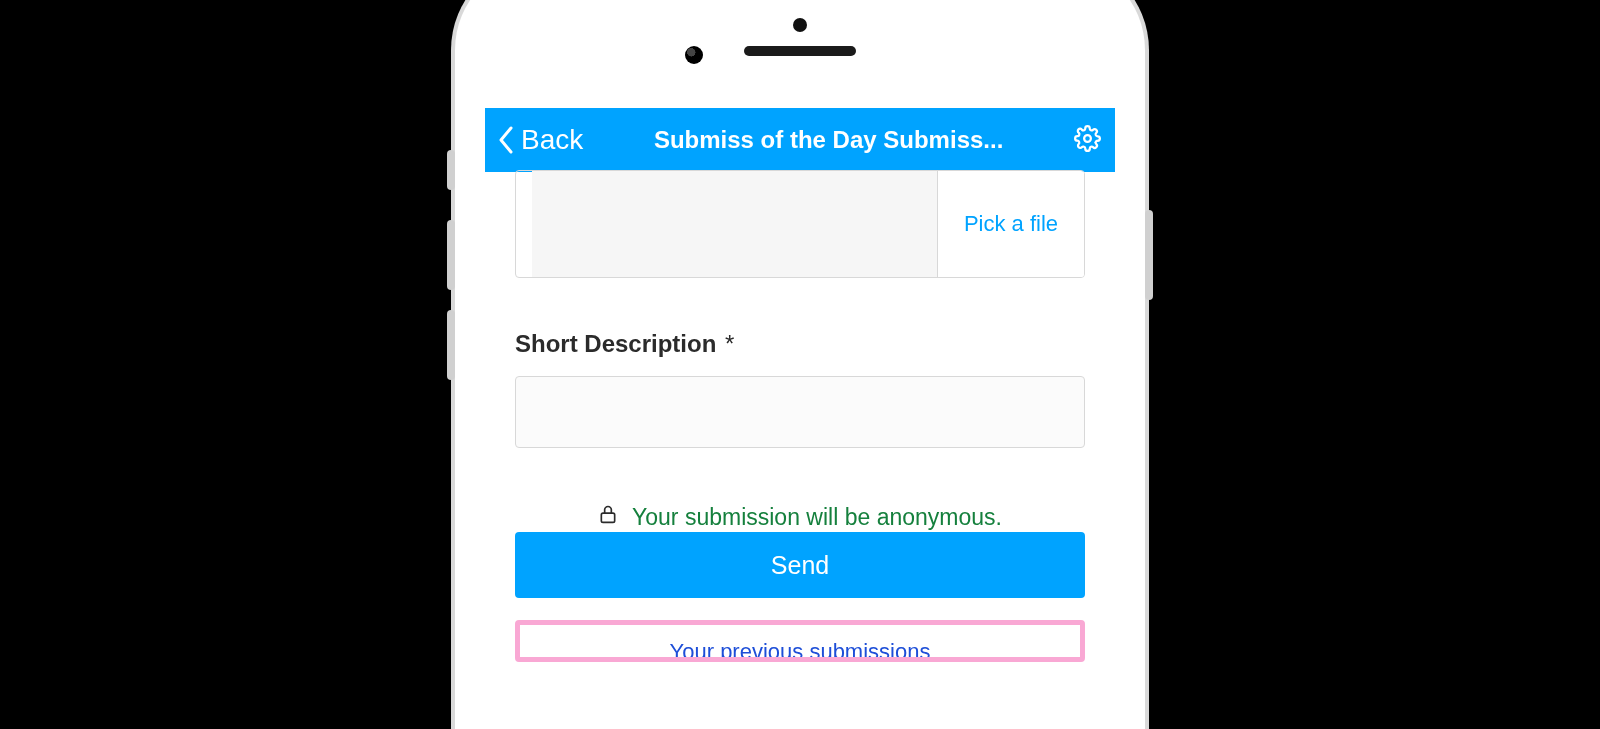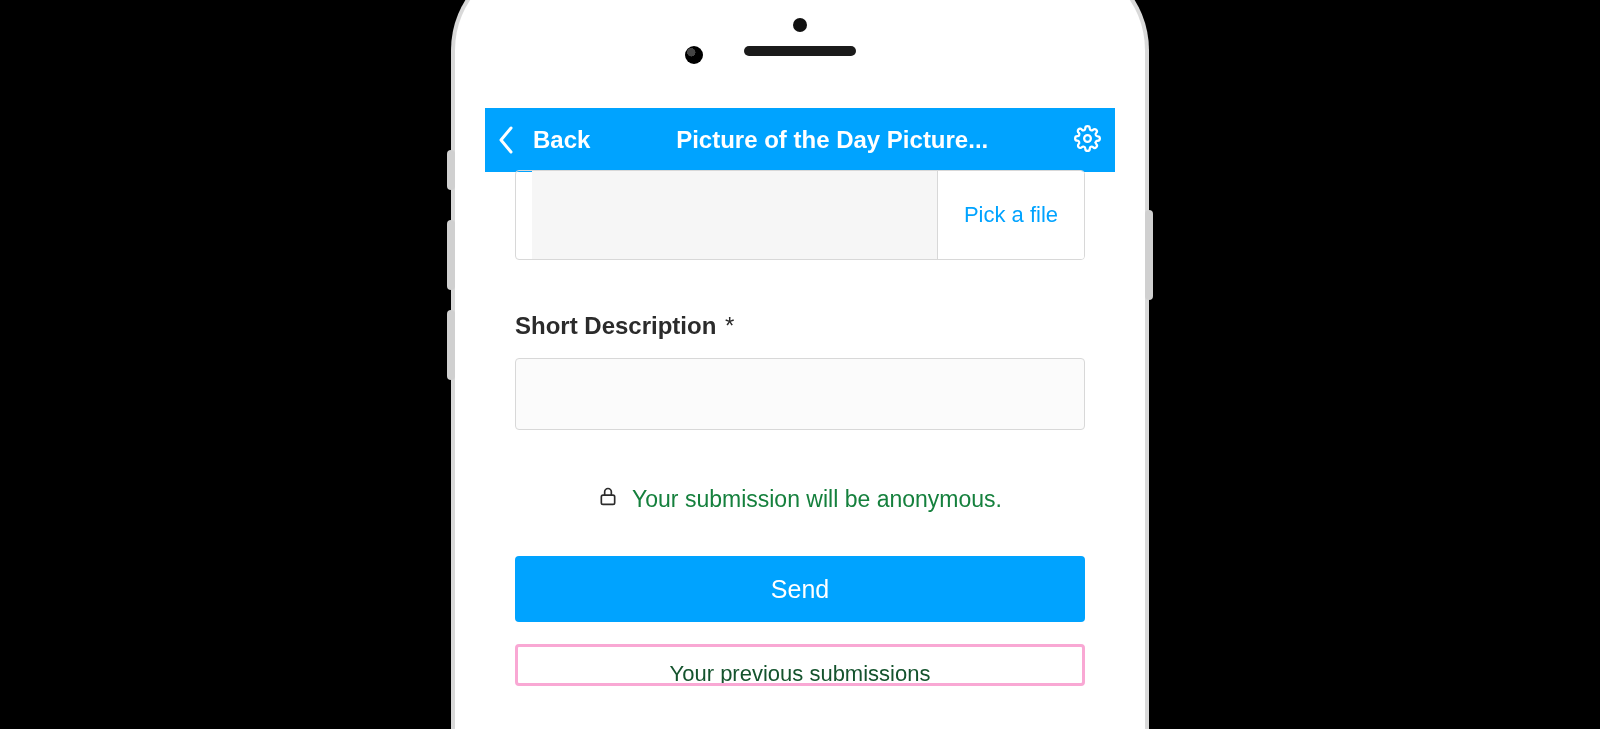--- a/index.html
+++ b/index.html
@@ -67,22 +67,22 @@
   .app-header {
     background: #00a3ff;
     color: #fff;
     height: 64px;
     display: flex;
     align-items: center;
     padding: 0 14px;
     gap: 8px;
   }
   .back-btn {
-    display: flex; align-items: center; gap: 20px;
-    font-size: 24px; font-weight: 700;
+    display: flex; align-items: center; gap: 8px;
+    font-size: 28px; font-weight: 400;
     cursor: pointer;
   }
   .chevron-left {
     width: 14px; height: 28px; display: inline-block;
   }
   .chevron-left svg { width:100%; height:100%; fill:none; stroke:#fff; stroke-width:3; stroke-linecap:round; stroke-linejoin:round; }
   .header-title {
     flex: 1;
     text-align: center;
     font-size: 24px;
@@ -106,21 +106,21 @@
     font-weight: 600;
     color: #2b2b2b;
   }
   .req { color:#2b2b2b; font-weight:400; margin-left:2px; }
 
   .file-row {
     margin-top: 12px;
     display: flex;
     border: 1px solid #d8d8d8;
     border-radius: 4px;
-    height: 90px;
+    height: 108px;
     overflow: hidden;
     padding-left: 16px;
   }
   .file-display {
     flex: 1;
     background: #f6f6f6;
     border-right: 1px solid #d8d8d8;
   }
   .pick-file {
     width: 146px;
@@ -151,37 +151,36 @@
     display: flex;
     justify-content: center;
     align-items: center;
     gap: 14px;
     font-size: 23px;
     color: #15803d;
   }
   .lock-icon svg { width:20px; height:24px; stroke:#2b2b2b; fill:none; stroke-width:2; }
 
   .send-btn {
-    margin-top: 42px;
     width: 100%;
     height: 66px;
     background: #00a3ff;
     color: #fff;
     font-size: 25px;
     border: none;
     border-radius: 4px;
     cursor: pointer;
   }
 
   .prev-sub {
     margin-top: 22px;
     width: 100%;
-    border: 3px solid #f9a8d4;
-    border-radius: 4px;
-    color: #14532d;
+    border: 5px solid #f9a8d4;
+    border-radius: 4px;
+    color: #1d4ed8;
     font-size: 22px;
     text-align: center;
     padding-top: 14px;
     height: 42px;
     overflow: hidden;
     cursor: pointer;
   }
 </style>
 </head>
 <body>
@@ -203,21 +202,21 @@
 
     <div class="app-header">
       <div class="back-btn">
         <span class="chevron-left">
           <svg viewBox="0 0 14 28">
               <polyline points="12,2 2,14 12,26"></polyline>
             </svg>
         </span>
         <span>Back</span>
       </div>
-      <div class="header-title">Picture of the Day Picture...</div>
+      <div class="header-title">Submiss of the Day Submiss...</div>
       <div class="gear-btn">
         <span>
           <svg viewBox="0 0 24 24">
             <circle cx="12" cy="12" r="3"></circle>
             <path d="M19.4 15a1.7 1.7 0 0 0 .34 1.87l.06.06a2 2 0 1 1-2.83 2.83l-.06-.06a1.7 1.7 0 0 0-1.87-.34 1.7 1.7 0 0 0-1 1.56V21a2 2 0 1 1-4 0v-.09a1.7 1.7 0 0 0-1.11-1.56 1.7 1.7 0 0 0-1.87.34l-.06.06a2 2 0 1 1-2.83-2.83l.06-.06a1.7 1.7 0 0 0 .34-1.87 1.7 1.7 0 0 0-1.56-1H3a2 2 0 1 1 0-4h.09a1.7 1.7 0 0 0 1.56-1.11 1.7 1.7 0 0 0-.34-1.87l-.06-.06A2 2 0 1 1 7.08 4.25l.06.06a1.7 1.7 0 0 0 1.87.34H9a1.7 1.7 0 0 0 1-1.56V3a2 2 0 1 1 4 0v.09a1.7 1.7 0 0 0 1 1.56 1.7 1.7 0 0 0 1.87-.34l.06-.06a2 2 0 1 1 2.83 2.83l-.06.06a1.7 1.7 0 0 0-.34 1.87V9a1.7 1.7 0 0 0 1.56 1H21a2 2 0 1 1 0 4h-.09a1.7 1.7 0 0 0-1.56 1z"></path>
           </svg>
         </span>
       </div>
     </div>
 

